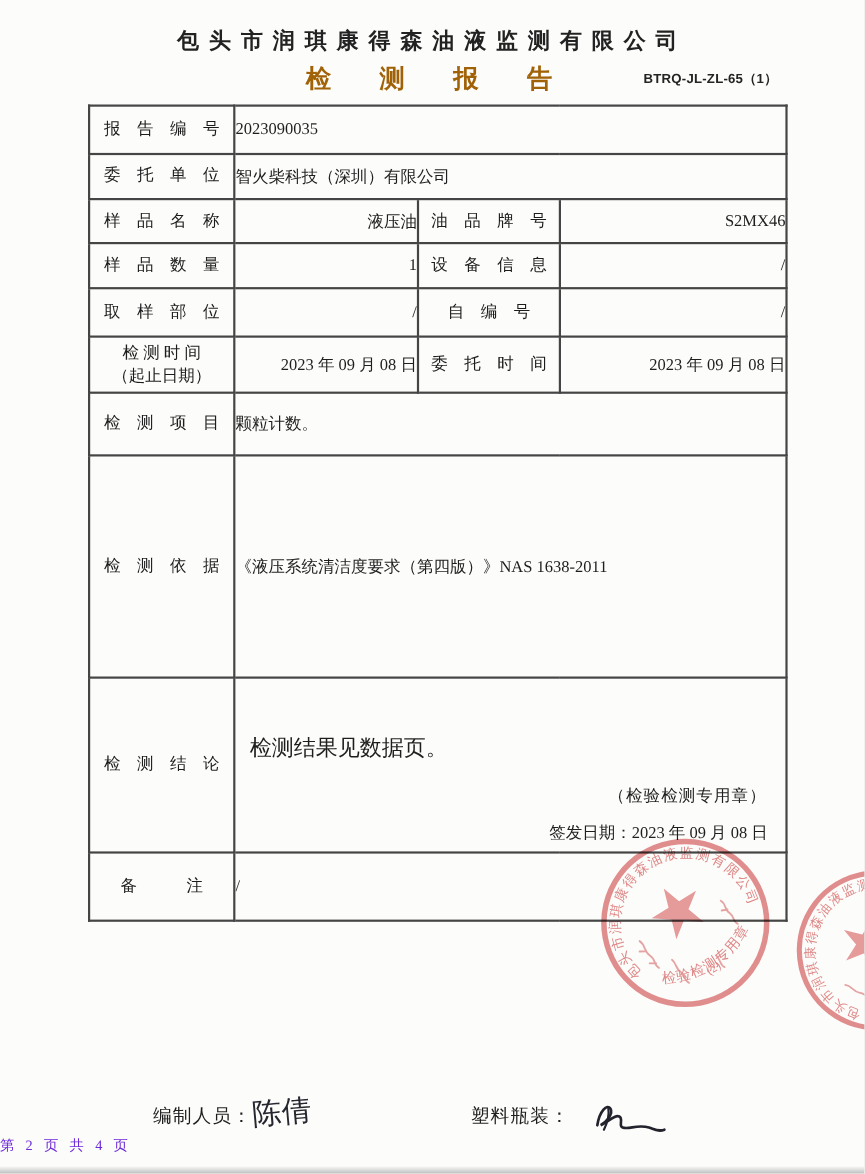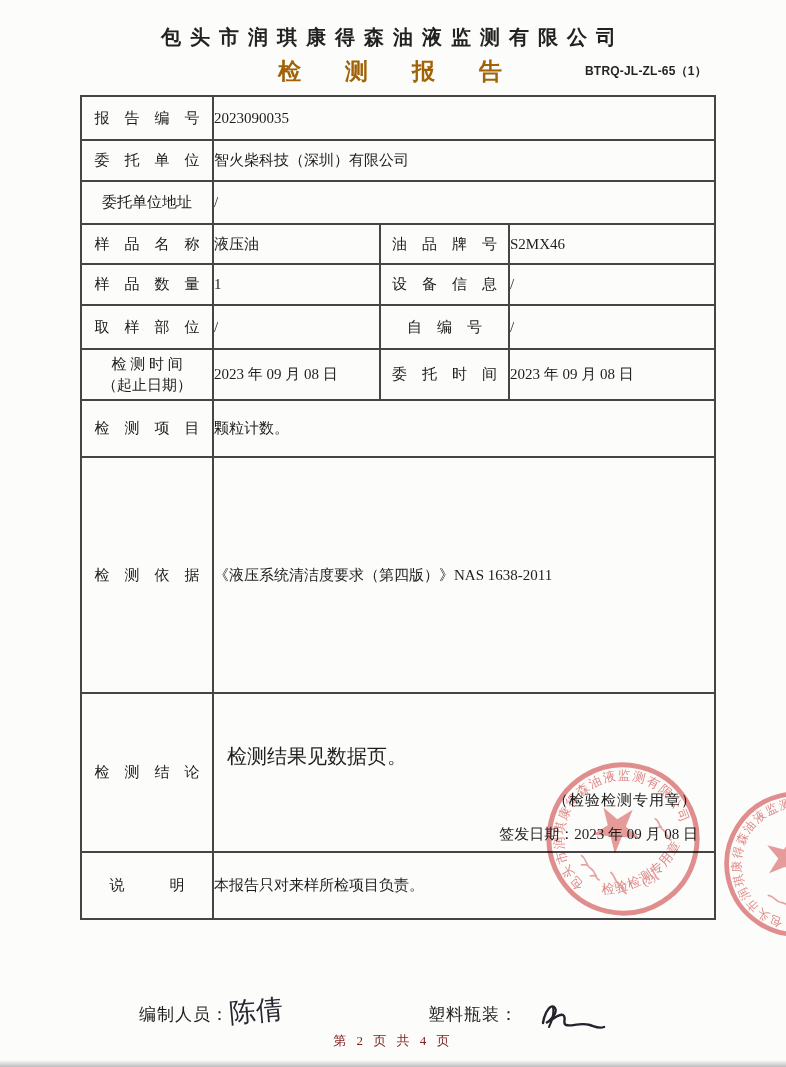--- a/index.html
+++ b/index.html
@@ -28,37 +28,37 @@
     border-collapse:collapse;table-layout:fixed;
   }
   table.report th,table.report td{
     border:2px solid #454545;padding:0;vertical-align:middle;
     font-weight:normal;overflow:hidden;margin-left:36px;
   }
   table.report th{
     text-align:center;font-size:15px;color:#1c1c1c;white-space:pre-line;line-height:21px;
   }
   td.val-left{text-align:left;padding-left:13px;font-size:15px;}
-  td.val-center{text-align:left;font-size:15px;}
+  td.val-center{text-align:right;font-size:15px;}
   td.val-small{font-size:13.5px;letter-spacing:-0.2px;}
   td.conclusion-cell{position:relative;}
   .concl-text{position:absolute;left:13px;top:49px;font-size:20px;}
   .seal-note{position:absolute;right:17px;top:97px;font-size:15px;letter-spacing:1px;}
   .issue-date{position:absolute;right:16px;top:131px;font-size:15px;}
   
   .prepared-label{position:absolute;left:139px;top:1003px;font-size:17px;letter-spacing:1px;}
   .prepared-sig{
     position:absolute;left:229px;top:993px;font-size:27px;color:#262630;
     transform:rotate(-5deg);letter-spacing:0px;
   }
   .reviewed-label{position:absolute;left:428px;top:1003px;font-size:17px;letter-spacing:1px;}
   .reviewed-sig{position:absolute;left:533px;top:997px;}
   .page-info{
-    position:absolute;left:0;top:1032px;width:786px;text-align:center;
-    font-size:13px;letter-spacing:3.5px;color:#7f1d1d;
+    position:absolute;left:0;top:1032px;width:786px;text-align:left;
+    font-size:13px;letter-spacing:3.5px;color:#6d28d9;
   }
   
   .stamp{position:absolute;mix-blend-mode:multiply;opacity:.88;}
   .stamp-a{left:523px;top:739px;}
   .stamp-b{left:702px;top:769px;transform:rotate(-58deg);}
   
   .scan-bottom{
     position:absolute;left:0;right:0;bottom:0;height:7px;
     background:linear-gradient(to bottom,rgba(0,0,0,0),rgba(110,112,118,.45));
   }
@@ -84,24 +84,20 @@
         <tr style="height:44px">
       <th>报　告　编　号</th>
       <td colspan="3" class="val-left">2023090035</td>
     </tr>
 
     <tr style="height:41px">
       <th>委　托　单　位</th>
       <td colspan="3" class="val-left">智火柴科技（深圳）有限公司</td>
     </tr>
 
-    <tr style="height:43px">
-      <th>委托单位地址</th>
-      <td colspan="3" class="val-left">/</td>
-    </tr>
 
     <tr style="height:40px">
       <th>样　品　名　称</th>
       <td class="val-center">液压油</td>
       <th>油　品　牌　号</th>
       <td class="val-center">S2MX46</td>
     </tr>
 
 
     <tr style="height:41px">
@@ -124,39 +120,39 @@
       <td class="val-center">2023 年 09 月 08 日</td>
       <th>委　托　时　间</th>
       <td class="val-center">2023 年 09 月 08 日</td>
     </tr>
 
     <tr style="height:57px">
       <th>检　测　项　目</th>
       <td colspan="3" class="val-left">颗粒计数。</td>
     </tr>
 
-    <tr style="height:236px">
+    <tr style="height:202px">
       <th>检　测　依　据</th>
       <td colspan="3" class="val-left">《液压系统清洁度要求（第四版）》NAS 1638-2011</td>
     </tr>
 
     <tr style="height:159px">
       <th>检　测　结　论</th>
       <td colspan="3" class="conclusion-cell">
         <span class="concl-text">检测结果见数据页。</span>
         <span class="seal-note">（检验检测专用章）</span>
         <span class="issue-date">签发日期：2023 年 09 月 08 日</span>
       </td>
     </tr>
 
-
-    <tr style="height:67px">
-      <th>说　　　明</th>
-      <td colspan="3" class="val-left">本报告只对来样所检项目负责。</td>
-    </tr>
+    <tr style="height:62px">
+      <th>备　　　注</th>
+      <td colspan="3" class="val-left">/</td>
+    </tr>
+
   </tbody>
     </table>
 
   <svg class="stamp stamp-a" width="200" height="200" viewBox="-100 -100 200 200">
     <g transform="rotate(-32)">
       <circle r="74" fill="none" stroke="#d96a6a" stroke-width="5" opacity="0.85"></circle>
       <path d="M0,-1 L0.2245,-0.309 0.951,-0.309 0.363,0.118 0.588,0.809 0,0.382 -0.588,0.809 -0.363,0.118 -0.951,-0.309 -0.2245,-0.309 Z" transform="translate(0,-12) scale(25)" fill="#de7b7b" opacity="0.85"></path>
       <path id="arcTopA" d="M -58,16 A 60 60 0 1 1 58,16" fill="none"></path>
       <text font-size="12.5" fill="#d96a6a" letter-spacing="1.5" opacity="0.9">
         <textPath href="#arcTopA" startOffset="50%" text-anchor="middle">包头市润琪康得森油液监测有限公司</textPath>

